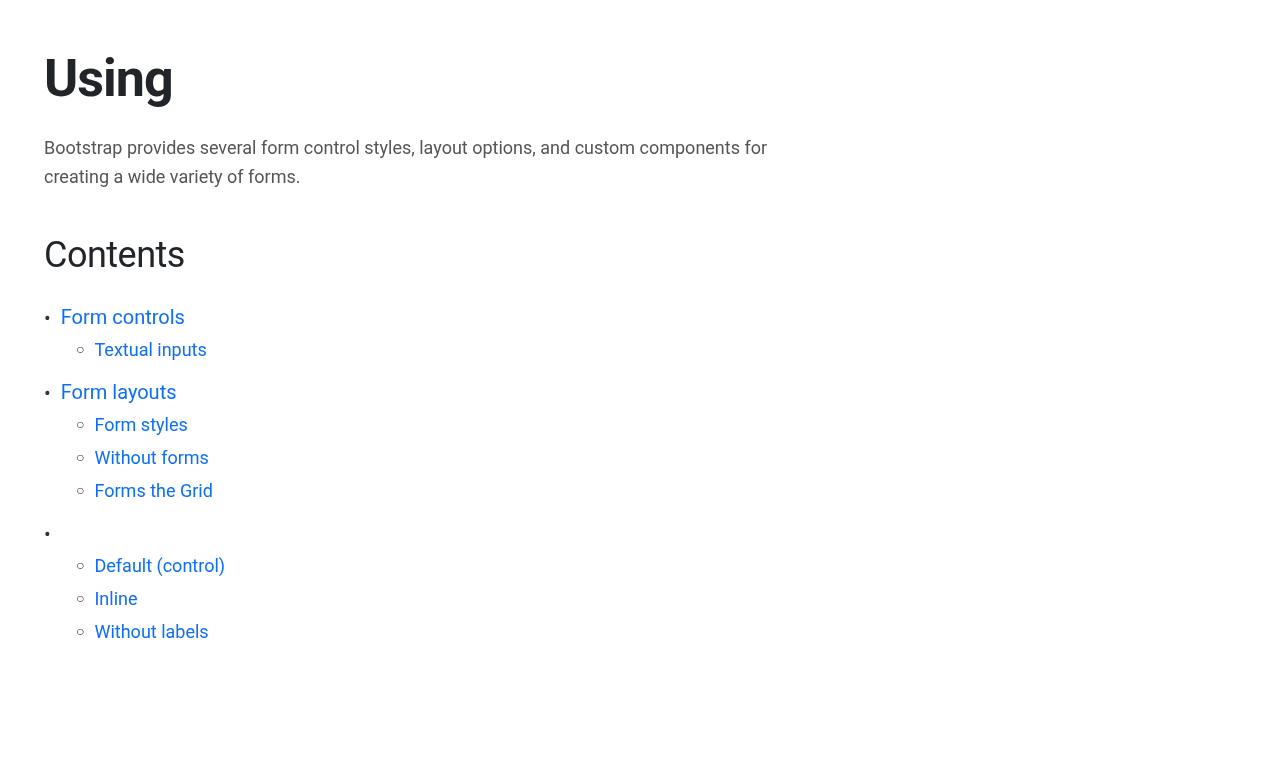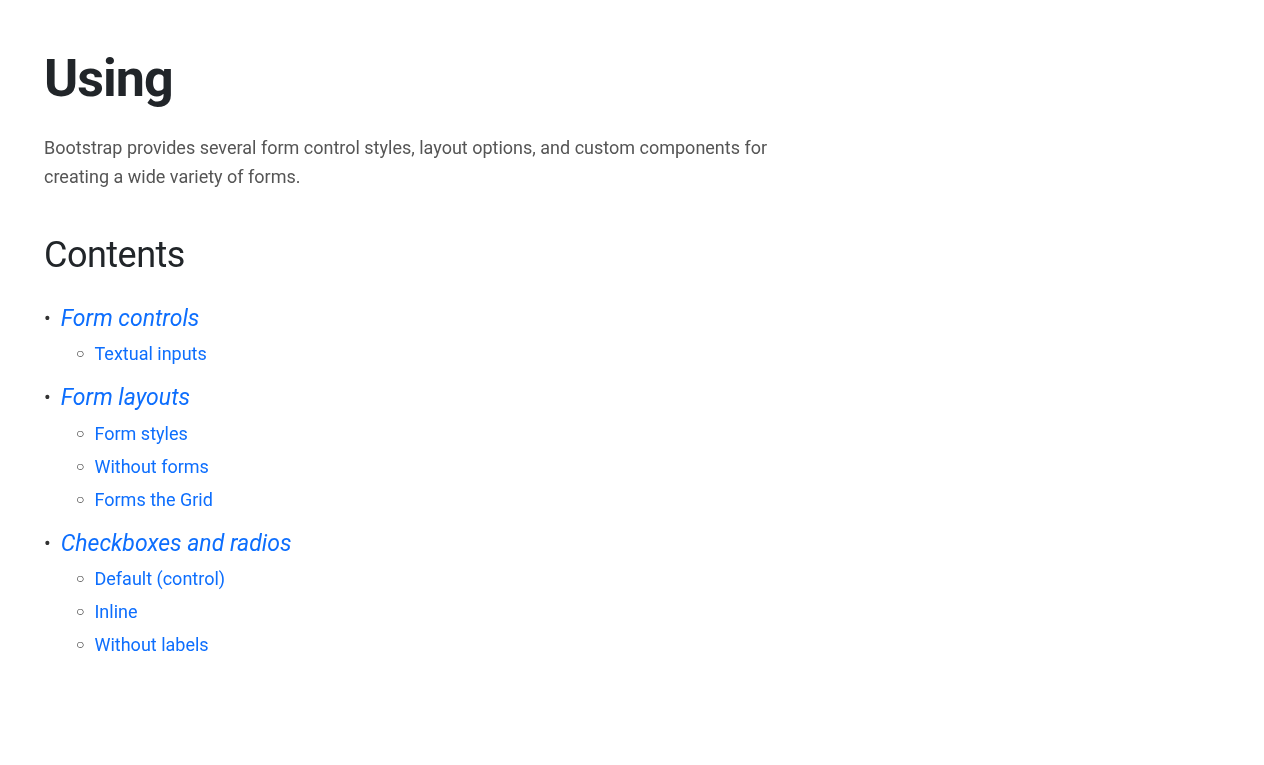--- a/index.html
+++ b/index.html
@@ -57,25 +57,24 @@
 
     .bullet-open {
       color: #333;
       font-size: 14px;
       margin-right: 10px;
       margin-top: 4px;
       line-height: 1.4;
     }
 
     .level1-link {
-      font-size: 23px;
+      font-size: 20px;
       color: #0d6efd;
       text-decoration: none;
       line-height: 1.5;
-      font-style: italic;
     }
 
     .sub-list {
       list-style: none;
       padding: 0;
       margin: 4px 0 4px 32px;
     }
 
     .sub-list .list-item-level2 {
       display: flex;
@@ -139,21 +138,20 @@
         </li>
         <li class="list-item-level2">
           <span class="bullet-open">○</span>
           <a class="level2-link" href="#using-the-grid">Forms the Grid</a>
         </li>
       </ul>
     </li>
     <li class="level1-block">
       <div class="level1-row">
         <span class="bullet-filled">•</span>
-        <a class="level1-link" href="#checkboxes-and-radios">Checkboxes and radios</a>
       </div>
       <ul class="sub-list">
         <li class="list-item-level2">
           <span class="bullet-open">○</span>
           <a class="level2-link" href="#default-stacked">Default (control)</a>
         </li>
         <li class="list-item-level2">
           <span class="bullet-open">○</span>
           <a class="level2-link" href="#inline">Inline</a>
         </li>

